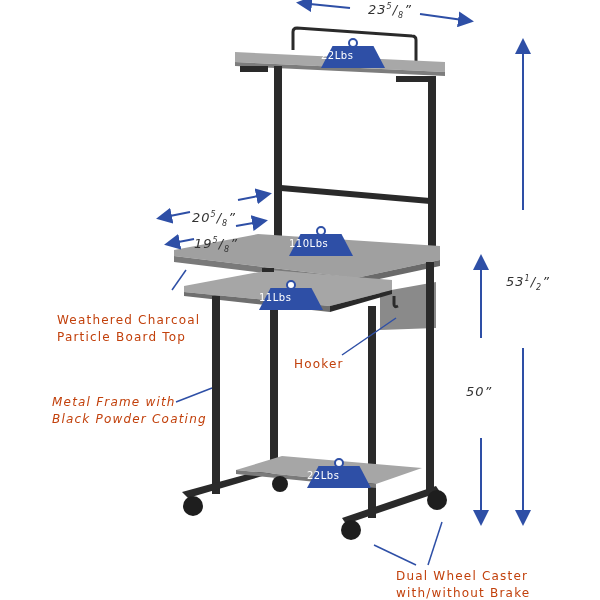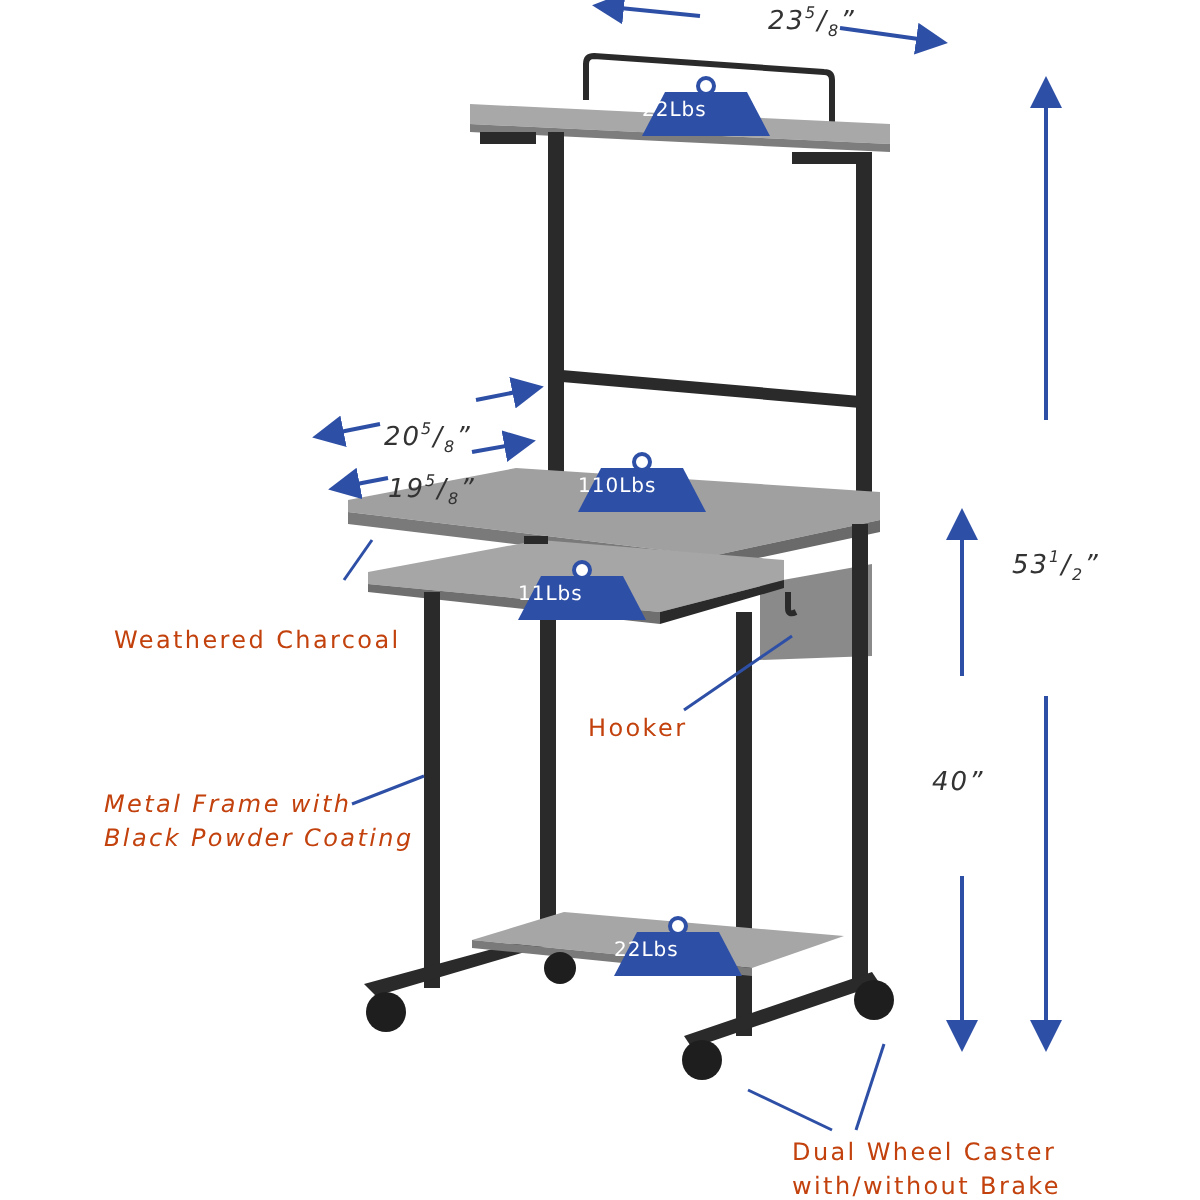--- a/index.html
+++ b/index.html
@@ -96,34 +96,34 @@
 
     <g stroke="#2e4fa6" stroke-width="1.5" fill="none">
       <line x1="186" y1="270" x2="172" y2="290"></line>
       <line x1="212" y1="388" x2="176" y2="402"></line>
       <line x1="342" y1="355" x2="396" y2="318"></line>
       <line x1="374" y1="545" x2="416" y2="565"></line>
       <line x1="428" y1="565" x2="442" y2="522"></line>
     </g>
   </svg>
 
-  <div class="dim" style="left:384px; top:2px;">
+  <div class="dim" style="left:368px; top:2px;">
     <span>23</span><sup>5</sup>/<sub>8</sub><span>”</span>
   </div>
   <div class="dim" style="left:192px; top:190px;margin-top:20px;">
     <span>20</span><sup>5</sup>/<sub>8</sub><span>”</span>
   </div>
   <div class="dim" style="left:194px; top:216px;margin-top:20px;">
     <span>19</span><sup>5</sup>/<sub>8</sub><span>”</span>
   </div>
   <div class="dim" style="left:506px; top:274px;">
     <span>53</span><sup>1</sup>/<sub>2</sub><span>”</span>
   </div>
   <div class="dim" style="left:466px; top:384px;">
-    <span>40</span><span>”</span>
+    <span>50</span><span>”</span>
   </div>
 
   <div class="weight" style="left:321px; top:38px;">
     <div class="ring"></div>
     <div class="body"></div>
     <div class="txt">22Lbs</div>
   </div>
   <div class="weight" style="left:289px; top:226px;">
     <div class="ring"></div>
     <div class="body"></div>
@@ -135,20 +135,21 @@
     <div class="txt">11Lbs</div>
   </div>
   <div class="weight" style="left:307px; top:458px;">
     <div class="ring"></div>
     <div class="body"></div>
     <div class="txt">22Lbs</div>
   </div>
 
   <div class="label" style="left:57px; top:312px;">
     <div>Weathered Charcoal</div>
+    <div>Particle Board Top</div>
   </div>
   <div class="label" style="left:52px; top:394px;font-style:italic;">
     <div>Metal Frame with</div>
     <div>Black Powder Coating</div>
   </div>
   <div class="label" style="left:294px; top:356px;">
     <div>Hooker</div>
   </div>
   <div class="label" style="left:396px; top:568px;">
     <div>Dual Wheel Caster</div>

